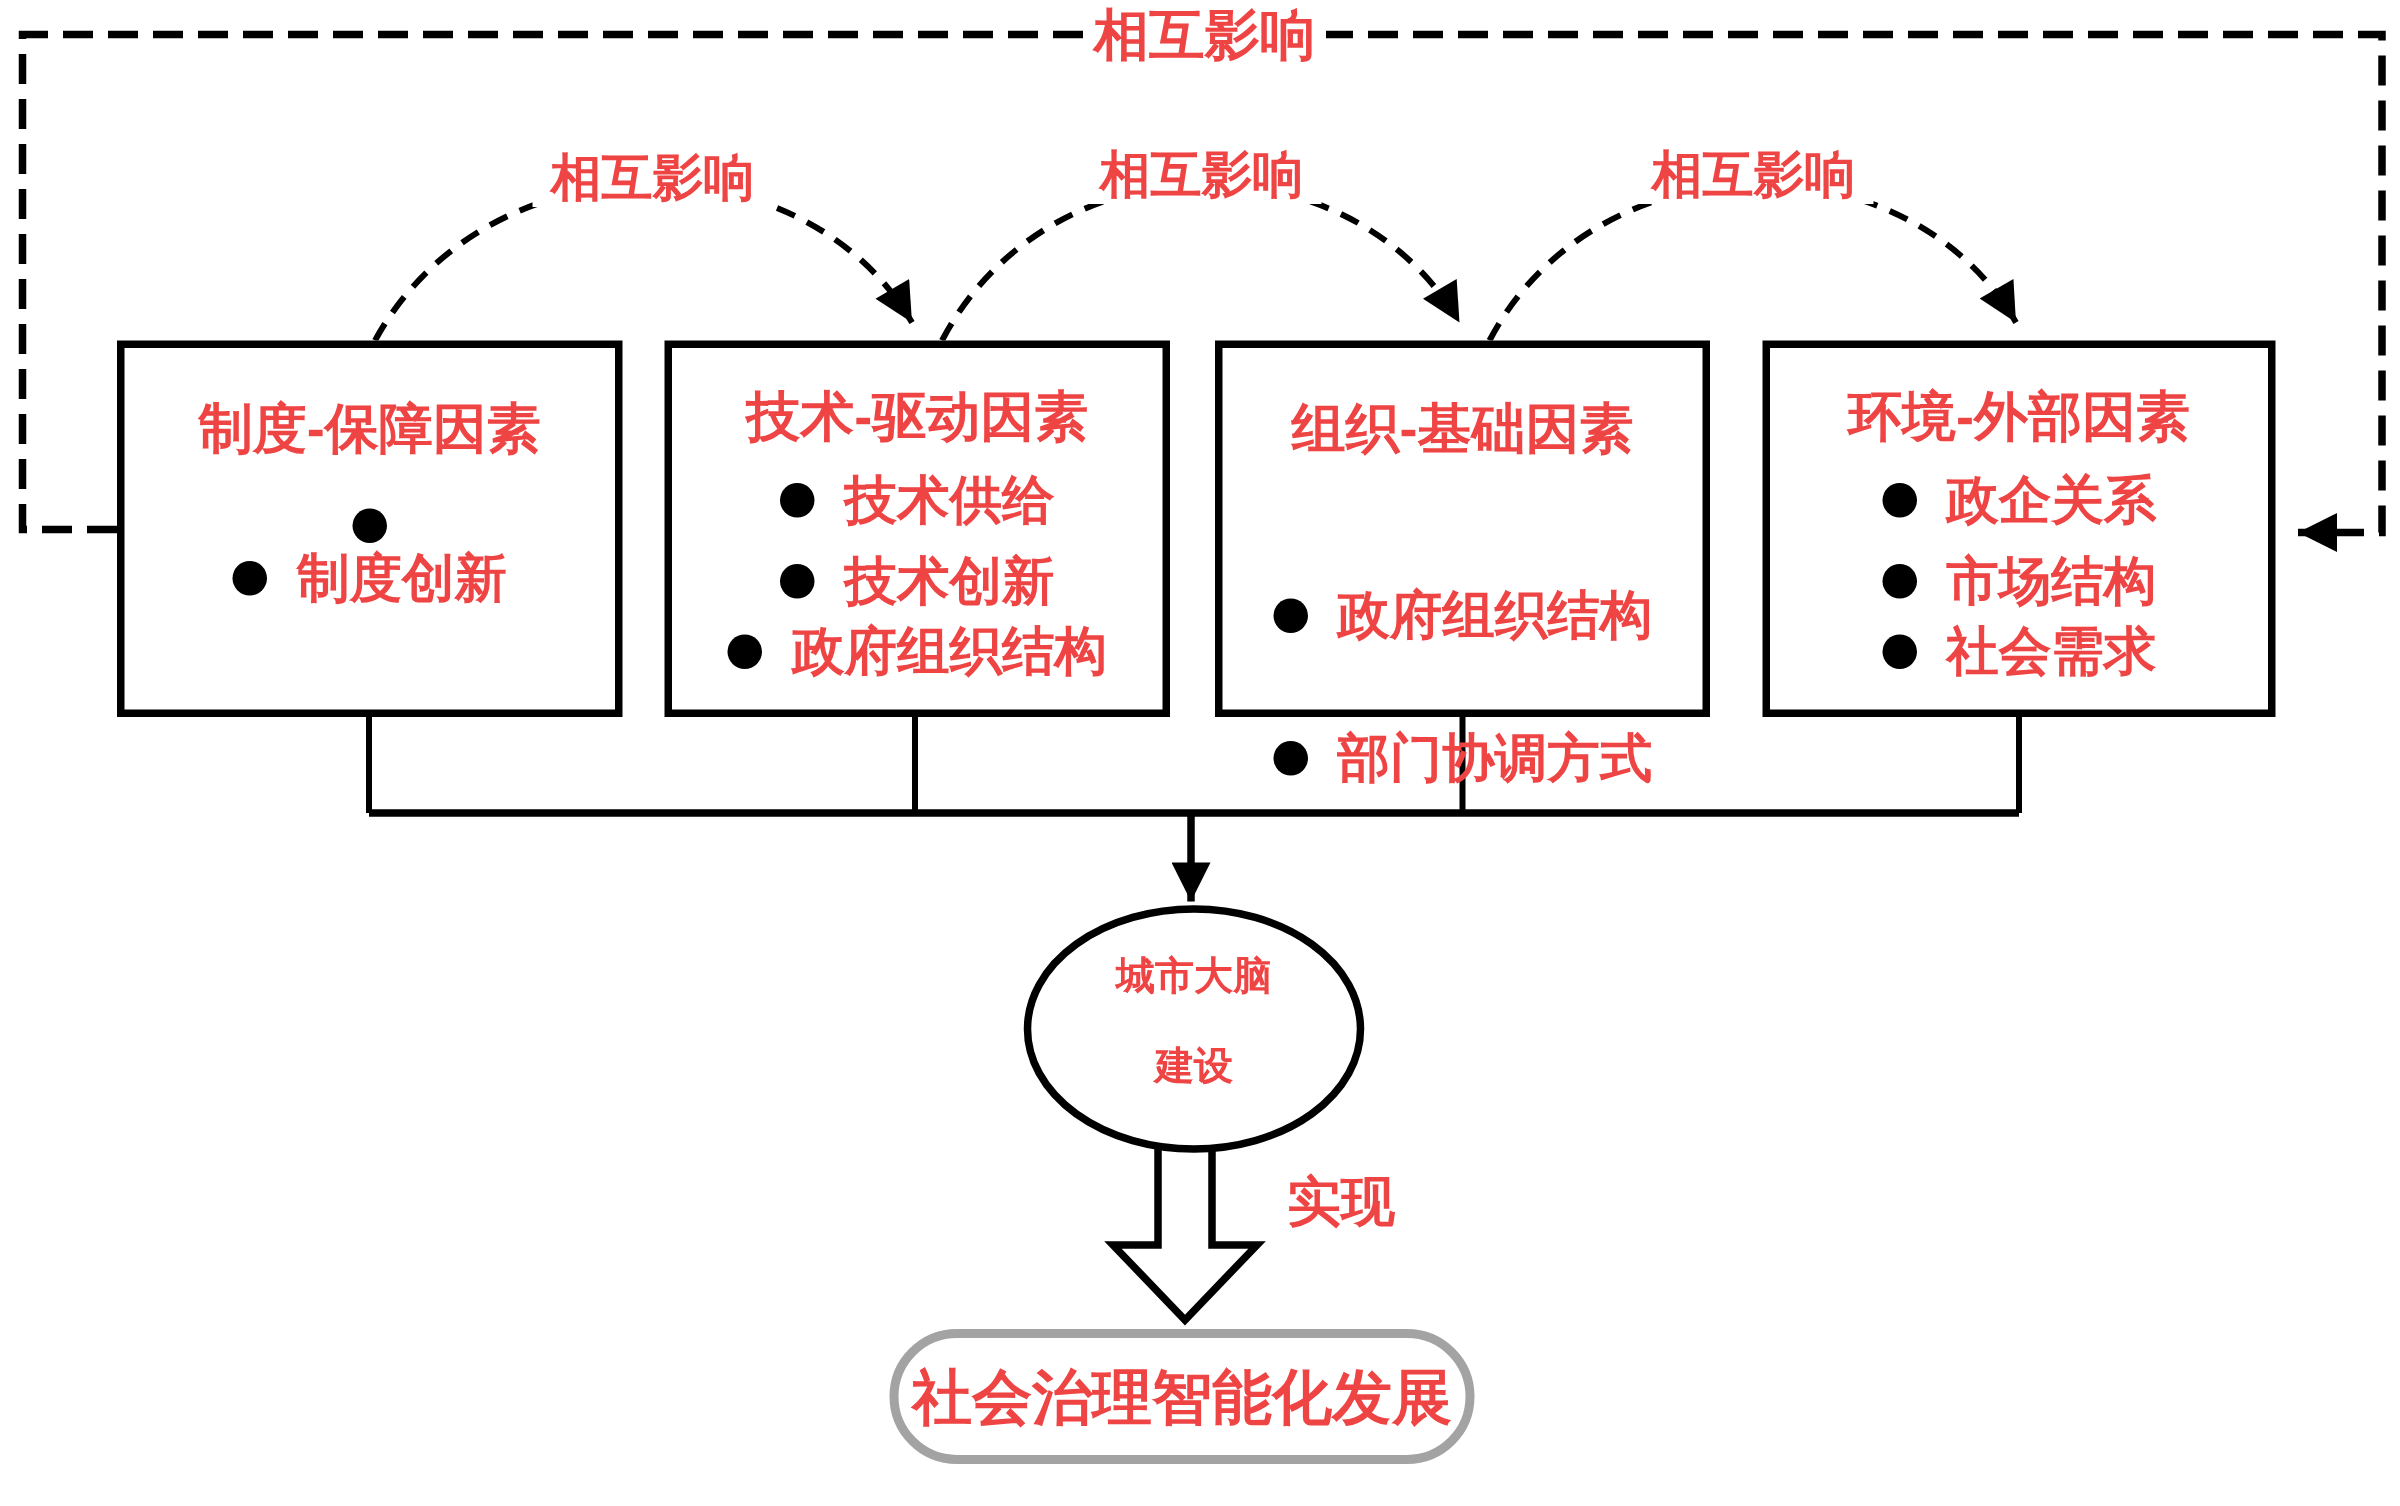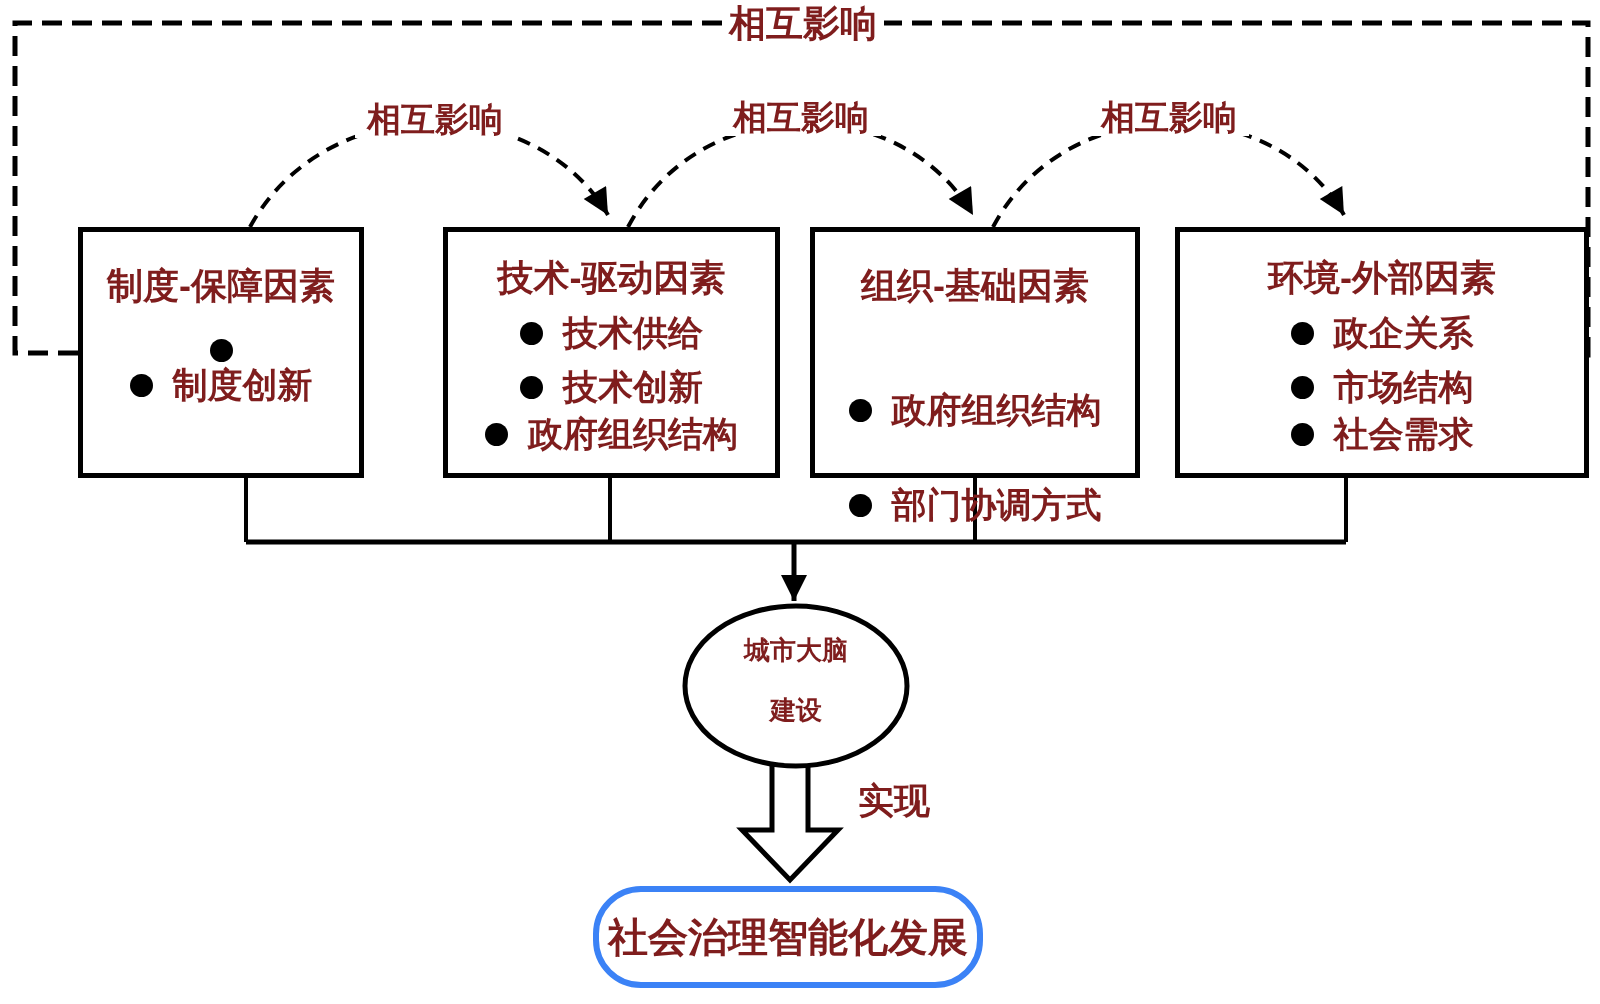--- a/index.html
+++ b/index.html
@@ -2,21 +2,21 @@
 <html><head>
 <meta charset="utf-8">
 <style>
   html, body { margin: 0; padding: 0; background: #ffffff; }
   .stage {
     position: relative;
     width: 1600px;
     height: 1004px;
     background: #ffffff;
     font-family: "Liberation Sans", "DejaVu Sans", sans-serif;
-    color: #7f1d1d;
+    color: #ef4444;
     overflow: hidden;
   }
   svg.wires { position: absolute; left: 0; top: 0; width: 1600px; height: 1004px; }
 
   .lbl {
     position: absolute;
     background: #ffffff;
     font-weight: bold;
     text-align: center;
     white-space: nowrap;
@@ -75,23 +75,23 @@
     text-align: center;
     font-size: 26px;
     font-weight: bold;
     line-height: 60px;
   }
   .outcome-box {
     position: absolute;
     left: 593px;
     top: 886px;
     width: 390px;
-    height: 102px;
+    height: 90px;
     box-sizing: border-box;
-    border: 6px solid #3b82f6;
+    border: 6px solid #a3a3a3;
     border-radius: 48px;
     background: #ffffff;
     display: flex;
     align-items: center;
     justify-content: center;
   }
   .outcome-text {
     font-size: 40px;
     font-weight: bold;
     white-space: nowrap;
@@ -127,21 +127,21 @@
 
     <ellipse cx="796" cy="686" rx="111" ry="80" fill="#ffffff" stroke="#000000" stroke-width="5"></ellipse>
   </svg>
 
   <div class="lbl outer-lbl" style="left:722px; top:4px; width:162px;">相互影响</div>
 
   <div class="lbl arc-lbl" style="left:355px; top:101px; width:152px;">相互影响</div>
   <div class="lbl arc-lbl" style="left:721px; top:99px; width:152px;">相互影响</div>
   <div class="lbl arc-lbl" style="left:1089px; top:99px; width:152px;">相互影响</div>
 
-  <div class="factor-box b2" style="left:78px; width:286px;">
+  <div class="factor-box b2" style="left:78px; width:337px;">
     <div class="box-title">制度-保障因素</div>
     <div class="bullet-row">
       <span class="bullet-dot"></span>
     </div>
     <div class="bullet-row">
       <span class="bullet-dot"></span>
       <span class="bullet-text">制度创新</span>
     </div>
   </div>
 
@@ -166,21 +166,21 @@
     <div class="bullet-row">
       <span class="bullet-dot"></span>
       <span class="bullet-text">政府组织结构</span>
     </div>
     <div class="bullet-row">
       <span class="bullet-dot"></span>
       <span class="bullet-text">部门协调方式</span>
     </div>
   </div>
 
-  <div class="factor-box b3" style="left:1175px; width:414px;">
+  <div class="factor-box b3" style="left:1175px; width:342px;">
     <div class="box-title">环境-外部因素</div>
     <div class="bullet-row">
       <span class="bullet-dot"></span>
       <span class="bullet-text">政企关系</span>
     </div>
     <div class="bullet-row">
       <span class="bullet-dot"></span>
       <span class="bullet-text">市场结构</span>
     </div>
     <div class="bullet-row">

